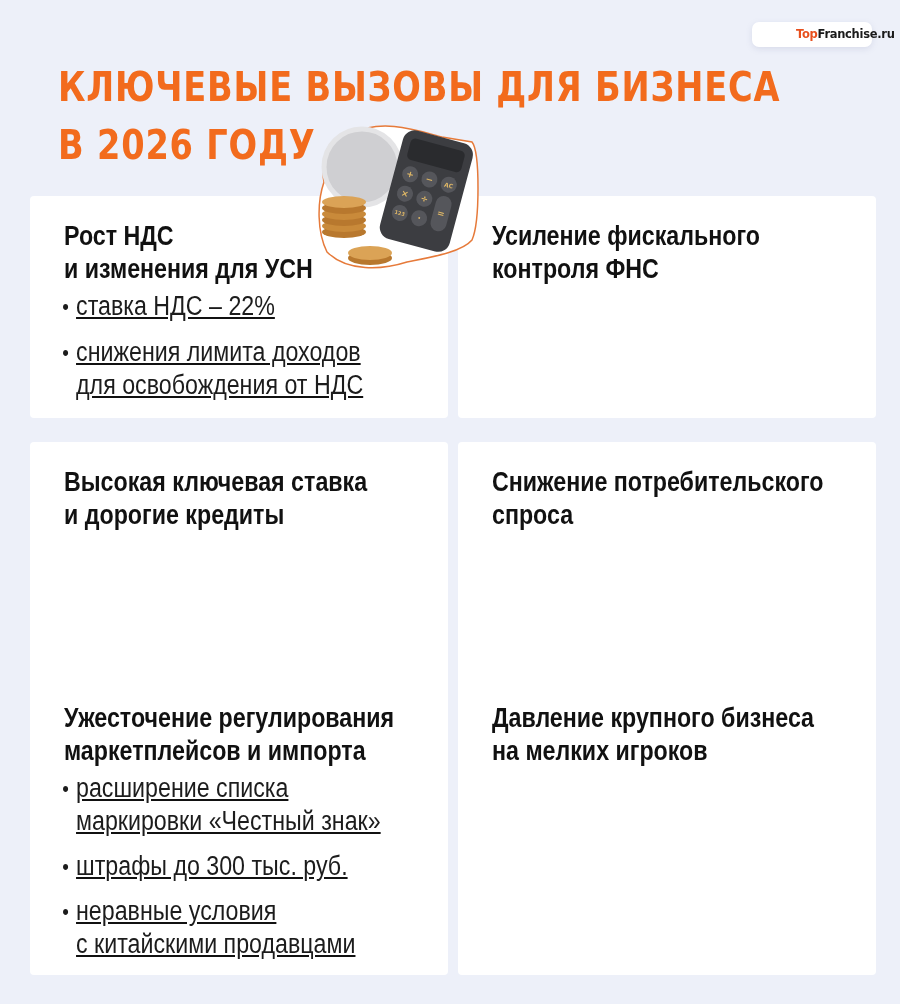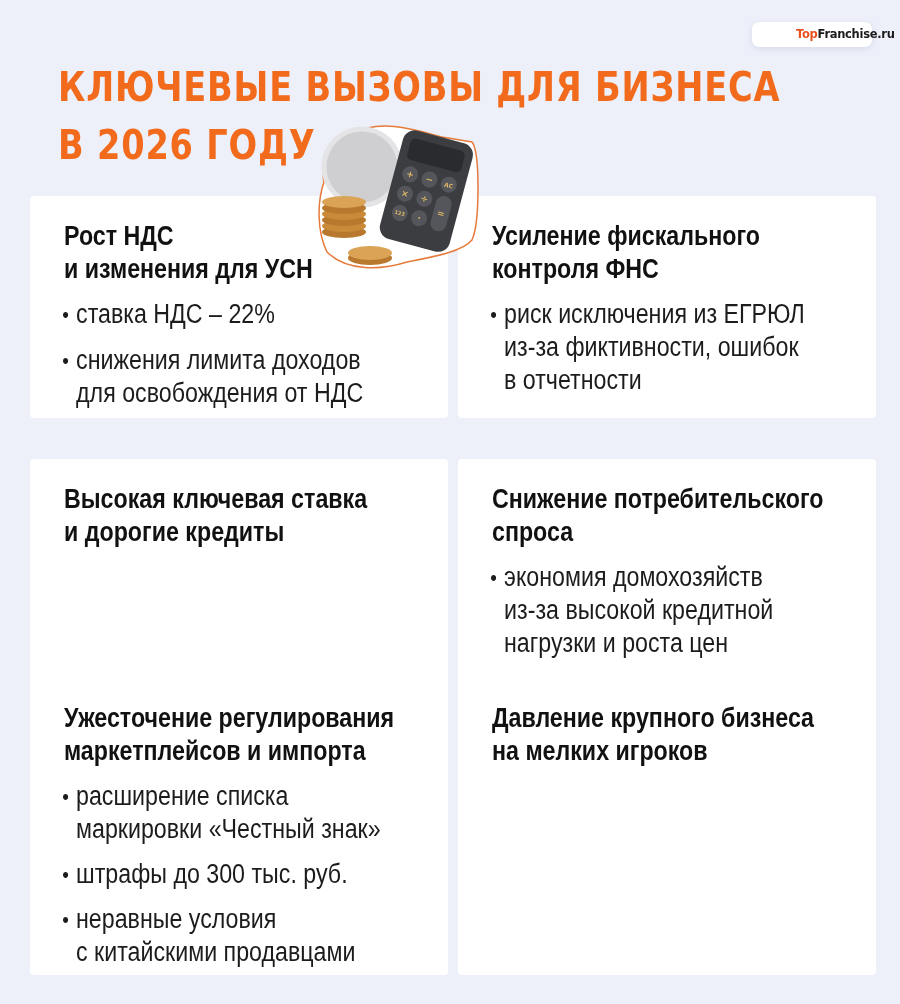--- a/index.html
+++ b/index.html
@@ -30,30 +30,30 @@
       transform: scaleX(0.82); transform-origin: left top;
       white-space: nowrap;
     }
     .card {
       position: absolute; background: #ffffff; border-radius: 4px;
       padding: 24px 0 0 34px;
     }
     .card.l { left: 30px; width: 418px; }
     .card.r { left: 458px; width: 418px; }
     .row1 { top: 196px; height: 222px; }
-    .row2 { top: 459px; height: 279px; }
+    .row2 { top: 442px; height: 279px; }
     .row3 { top: 678px; height: 297px; }
     .card-title {
       font-family: "Liberation Sans", sans-serif;
       font-weight: bold; font-size: 27px; line-height: 33px;
       transform: scaleX(0.86); transform-origin: left top;
       white-space: pre-line; width: 440px;
       color: #111;
     }
-    .bullets { list-style: none; margin-top: 12px; }
+    .bullets { list-style: none; margin-top: 4px; text-decoration: underline; }
     .bullets li {
       position: relative;
       font-family: "Liberation Sans", sans-serif;
       font-size: 27px; line-height: 33px; color: #1c1c1c;
       padding-left: 14px;
       margin-bottom: 13px;
       transform: scaleX(0.86); transform-origin: left top;
       white-space: pre-line; width: 460px;
     }
     .bullets li::before {
@@ -84,40 +84,30 @@
   <ul class="bullets">
     <li>ставка НДС – 22%</li>
     <li>снижения лимита доходов
 для освобождения от НДС</li>
   </ul>
 </div>
 
 <div class="card r row1">
   <div class="card-title">Усиление фискального
 контроля ФНС</div>
-  <ul class="bullets">
-    <li>риск исключения из ЕГРЮЛ
-из-за фиктивности, ошибок
-в отчетности</li>
-  </ul>
 </div>
 
 <div class="card l row2">
   <div class="card-title">Высокая ключевая ставка
 и дорогие кредиты</div>
 </div>
 
 <div class="card r row2">
   <div class="card-title">Снижение потребительского
 спроса</div>
-  <ul class="bullets">
-    <li>экономия домохозяйств
-из-за высокой кредитной
-нагрузки и роста цен</li>
-  </ul>
 </div>
 
 <div class="card l row3">
   <div class="card-title">Ужесточение регулирования
 маркетплейсов и импорта</div>
   <ul class="bullets tight">
     <li>расширение списка
 маркировки «Честный знак»</li>
     <li>штрафы до 300 тыс. руб.</li>
     <li>неравные условия

